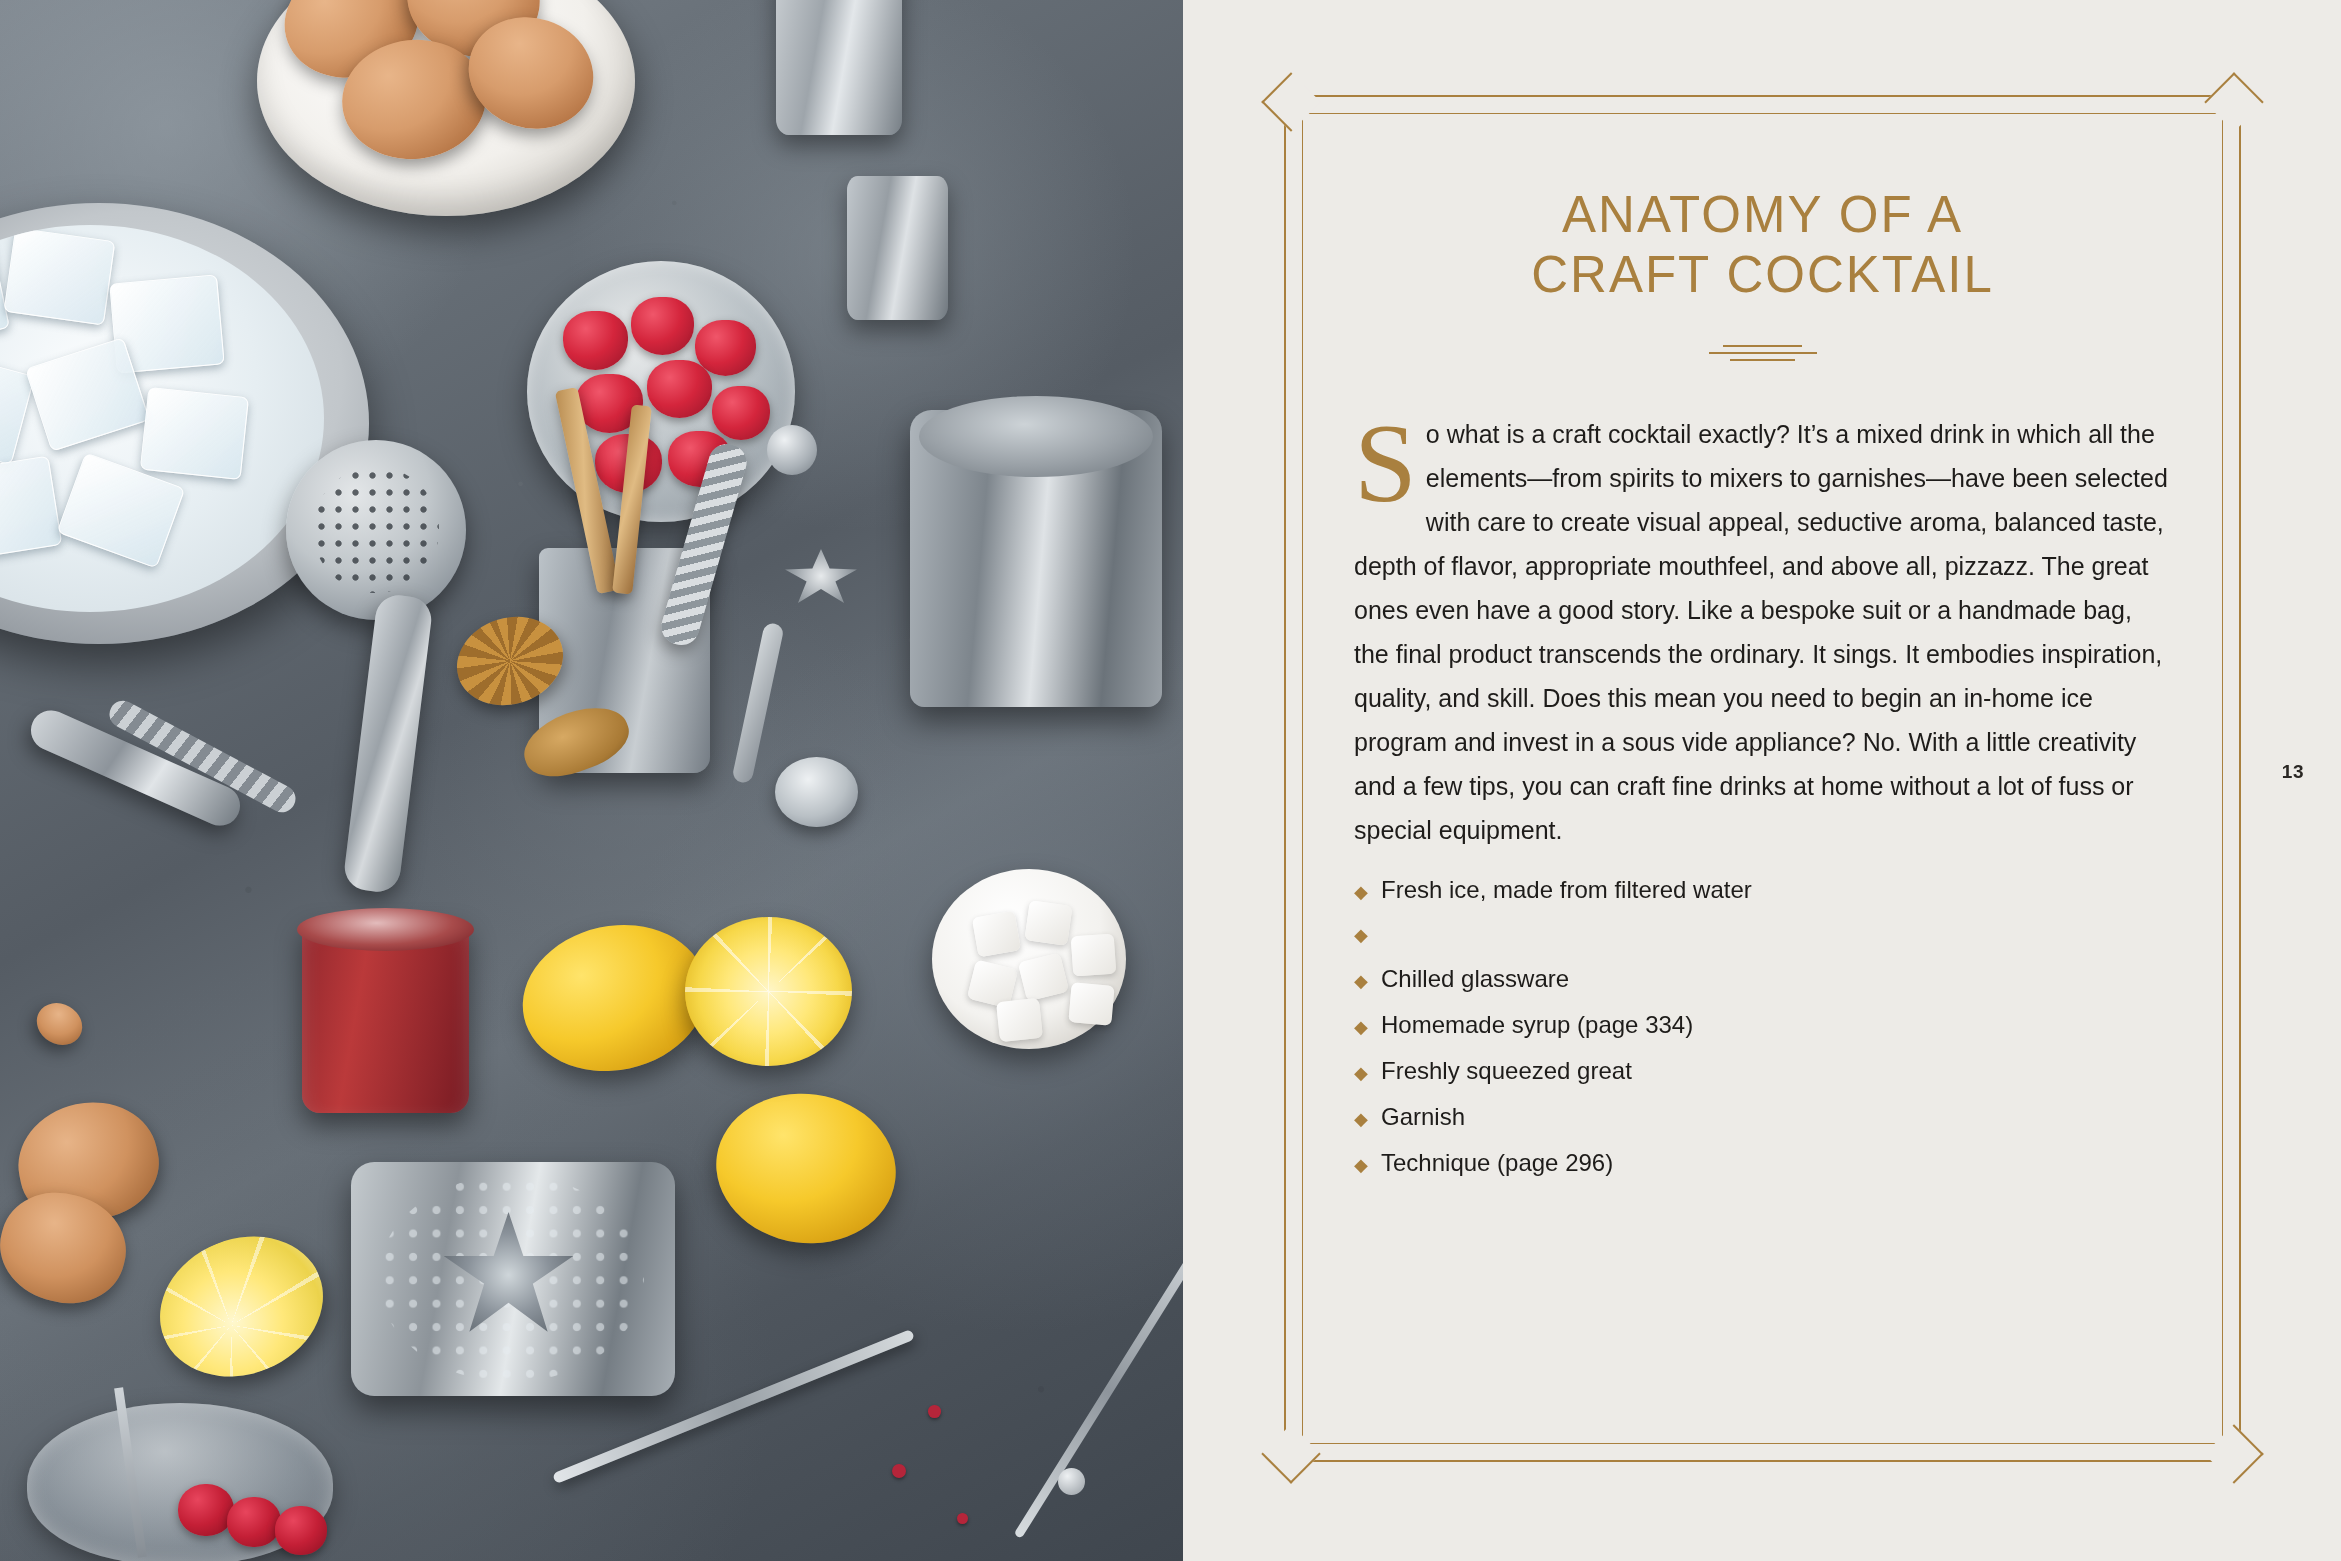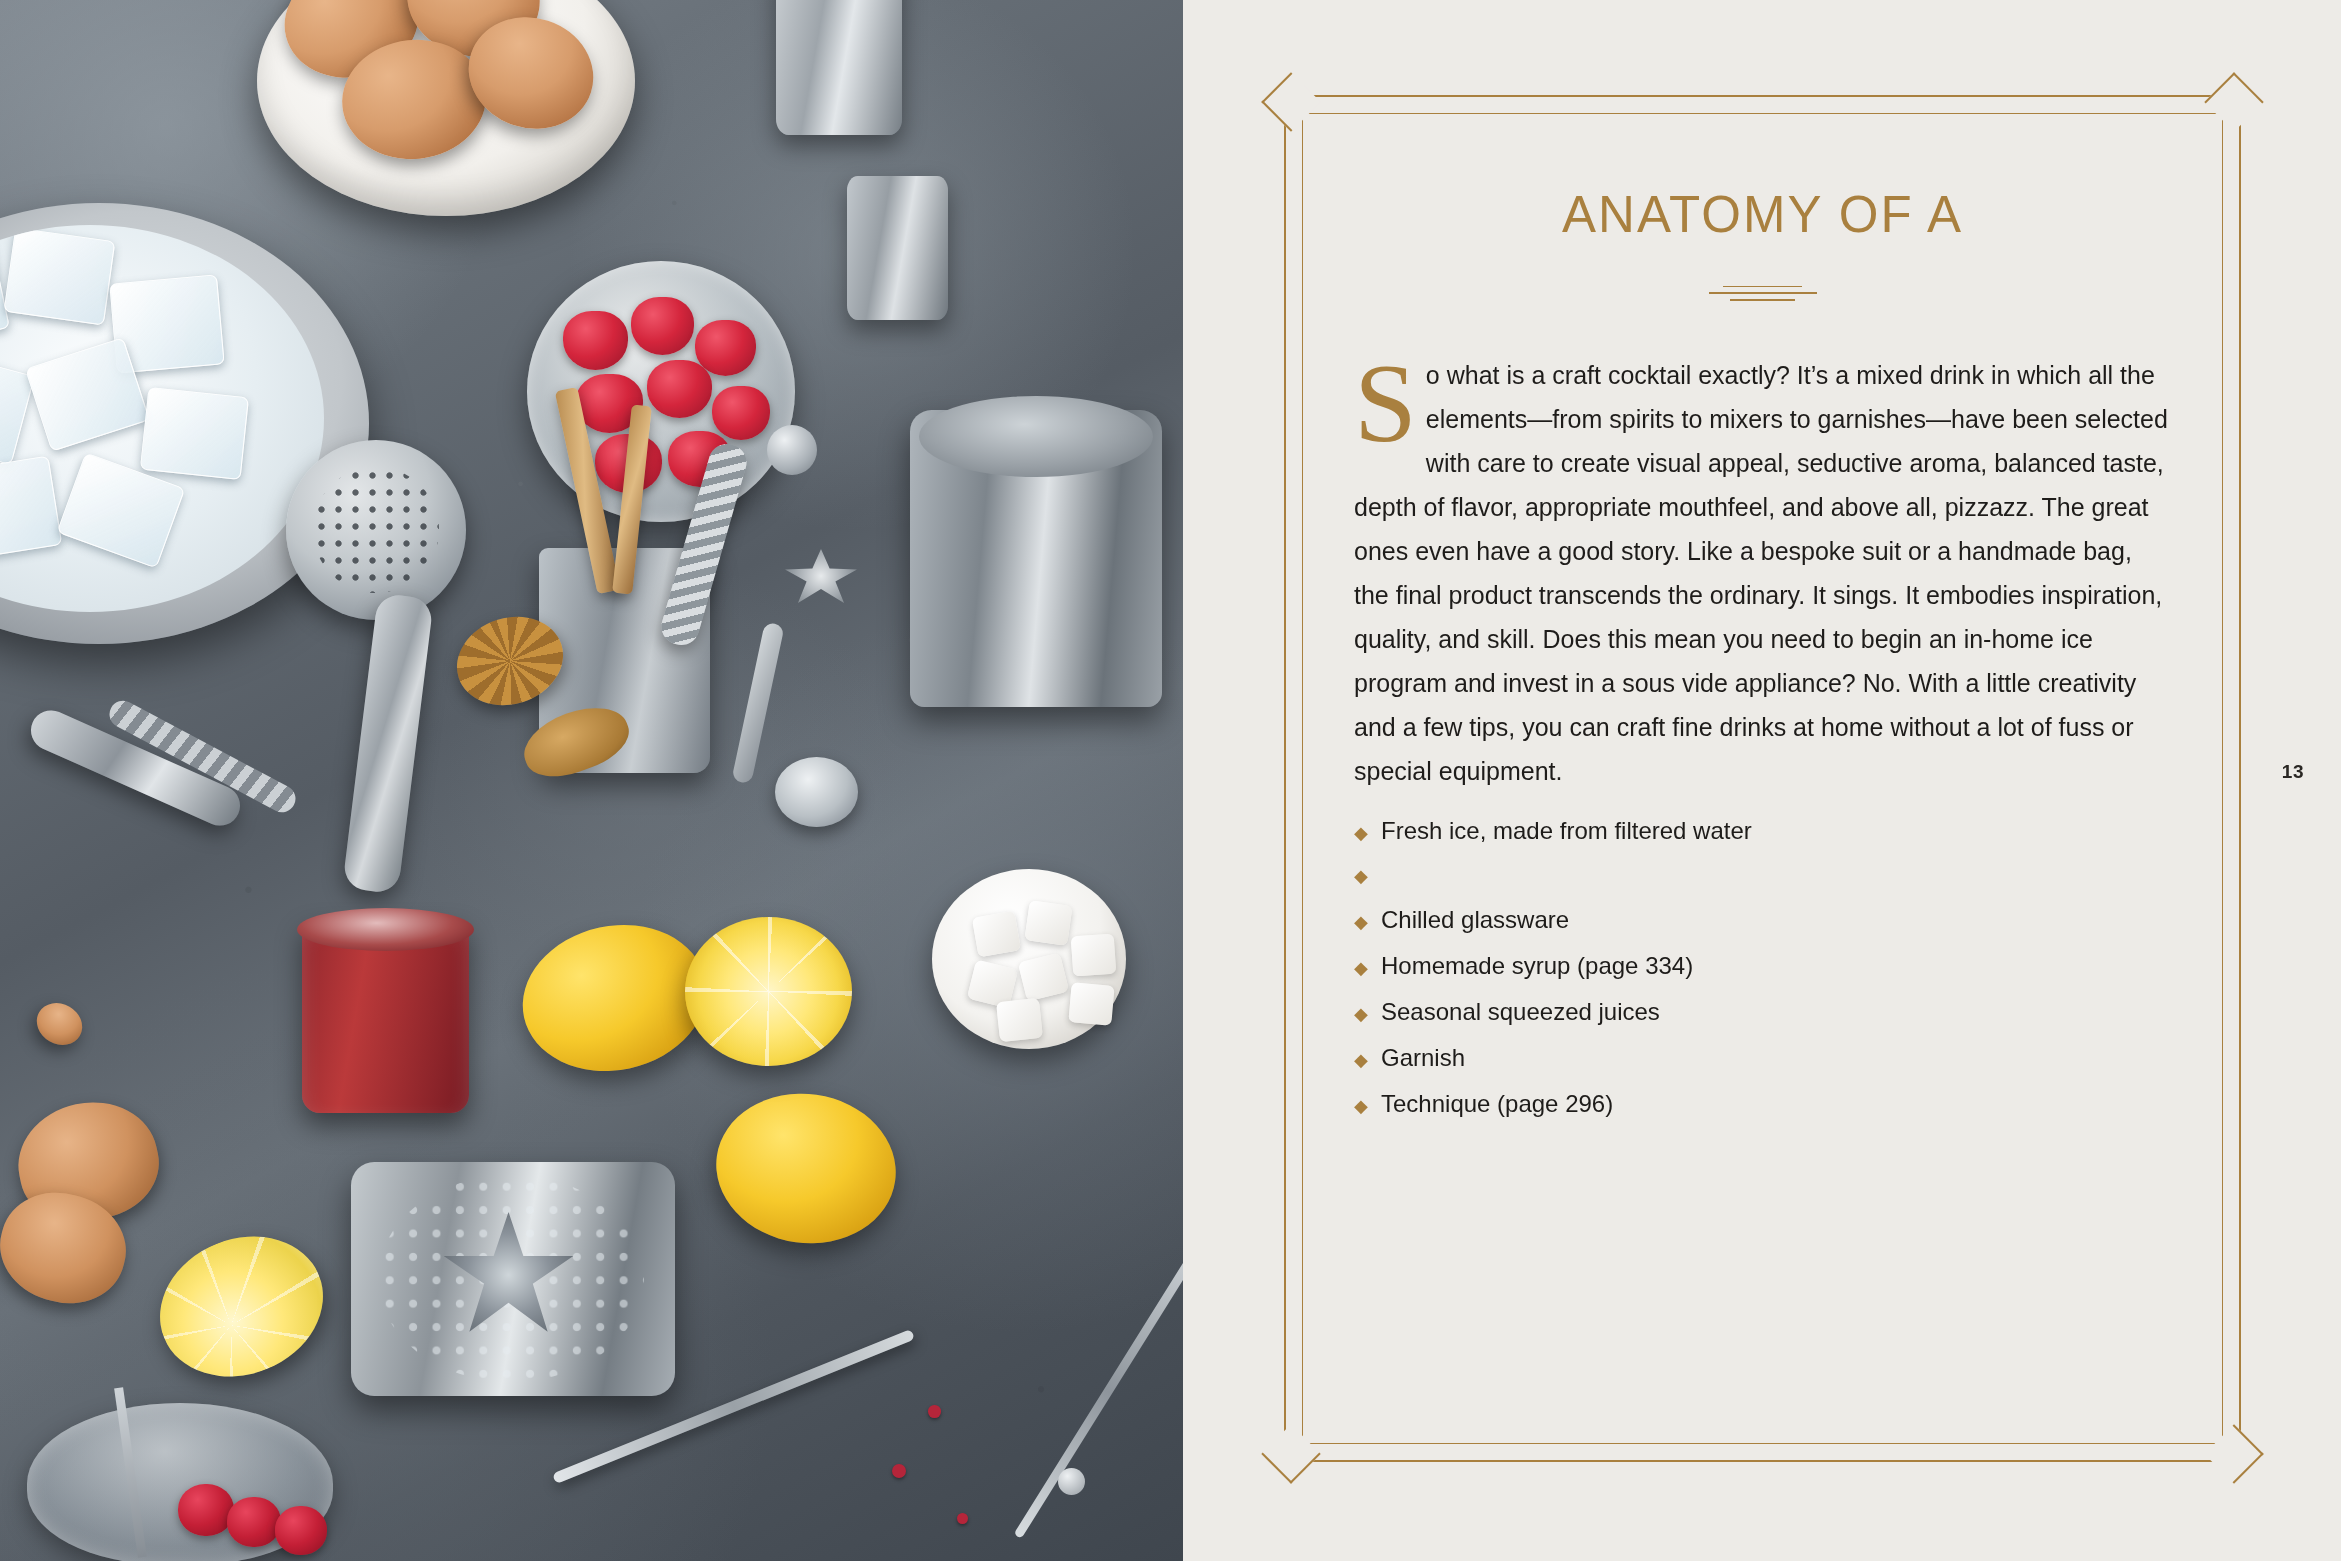--- a/index.html
+++ b/index.html
@@ -538,20 +538,21 @@
     <div class="frame-outer"></div>
     <div class="frame-inner"></div>
     <div class="corner tl"></div>
     <div class="corner tr"></div>
     <div class="corner bl"></div>
     <div class="corner br"></div>
 
     <div class="content">
       <h1 class="title">
         <span>ANATOMY OF A</span><br>
+        <span>CRAFT COCKTAIL</span>
       </h1>
 
       <div class="ornament">
         <span></span>
           <span></span>
           <span></span>
       </div>
 
       <div class="body-copy">
         <span class="dropcap">S</span><span>o what is a craft cocktail exactly? It’s a mixed drink in which all the elements—from spirits to mixers to garnishes—have been selected with care to create visual appeal, seductive aroma, balanced taste, depth of flavor, appropriate mouthfeel, and above all, pizzazz. The great ones even have a good story. Like a bespoke suit or a handmade bag, the final product transcends the ordinary. It sings. It embodies inspiration, quality, and skill. Does this mean you need to begin an in-home ice program and invest in a sous vide appliance? No. With a little creativity and a few tips, you can craft fine drinks at home without a lot of fuss or special equipment.</span>
@@ -569,21 +570,21 @@
         <li>
           <span class="bullet">◆</span>
           <span>Chilled glassware</span>
         </li>
         <li>
           <span class="bullet">◆</span>
           <span>Homemade syrup (page 334)</span>
         </li>
         <li>
           <span class="bullet">◆</span>
-          <span>Seasonal squeezed juices</span>
+          <span>Freshly squeezed great</span>
         </li>
         <li>
           <span class="bullet">◆</span>
           <span>Garnish</span>
         </li>
         <li>
           <span class="bullet">◆</span>
           <span>Technique (page 296)</span>
         </li>
       </ul>

